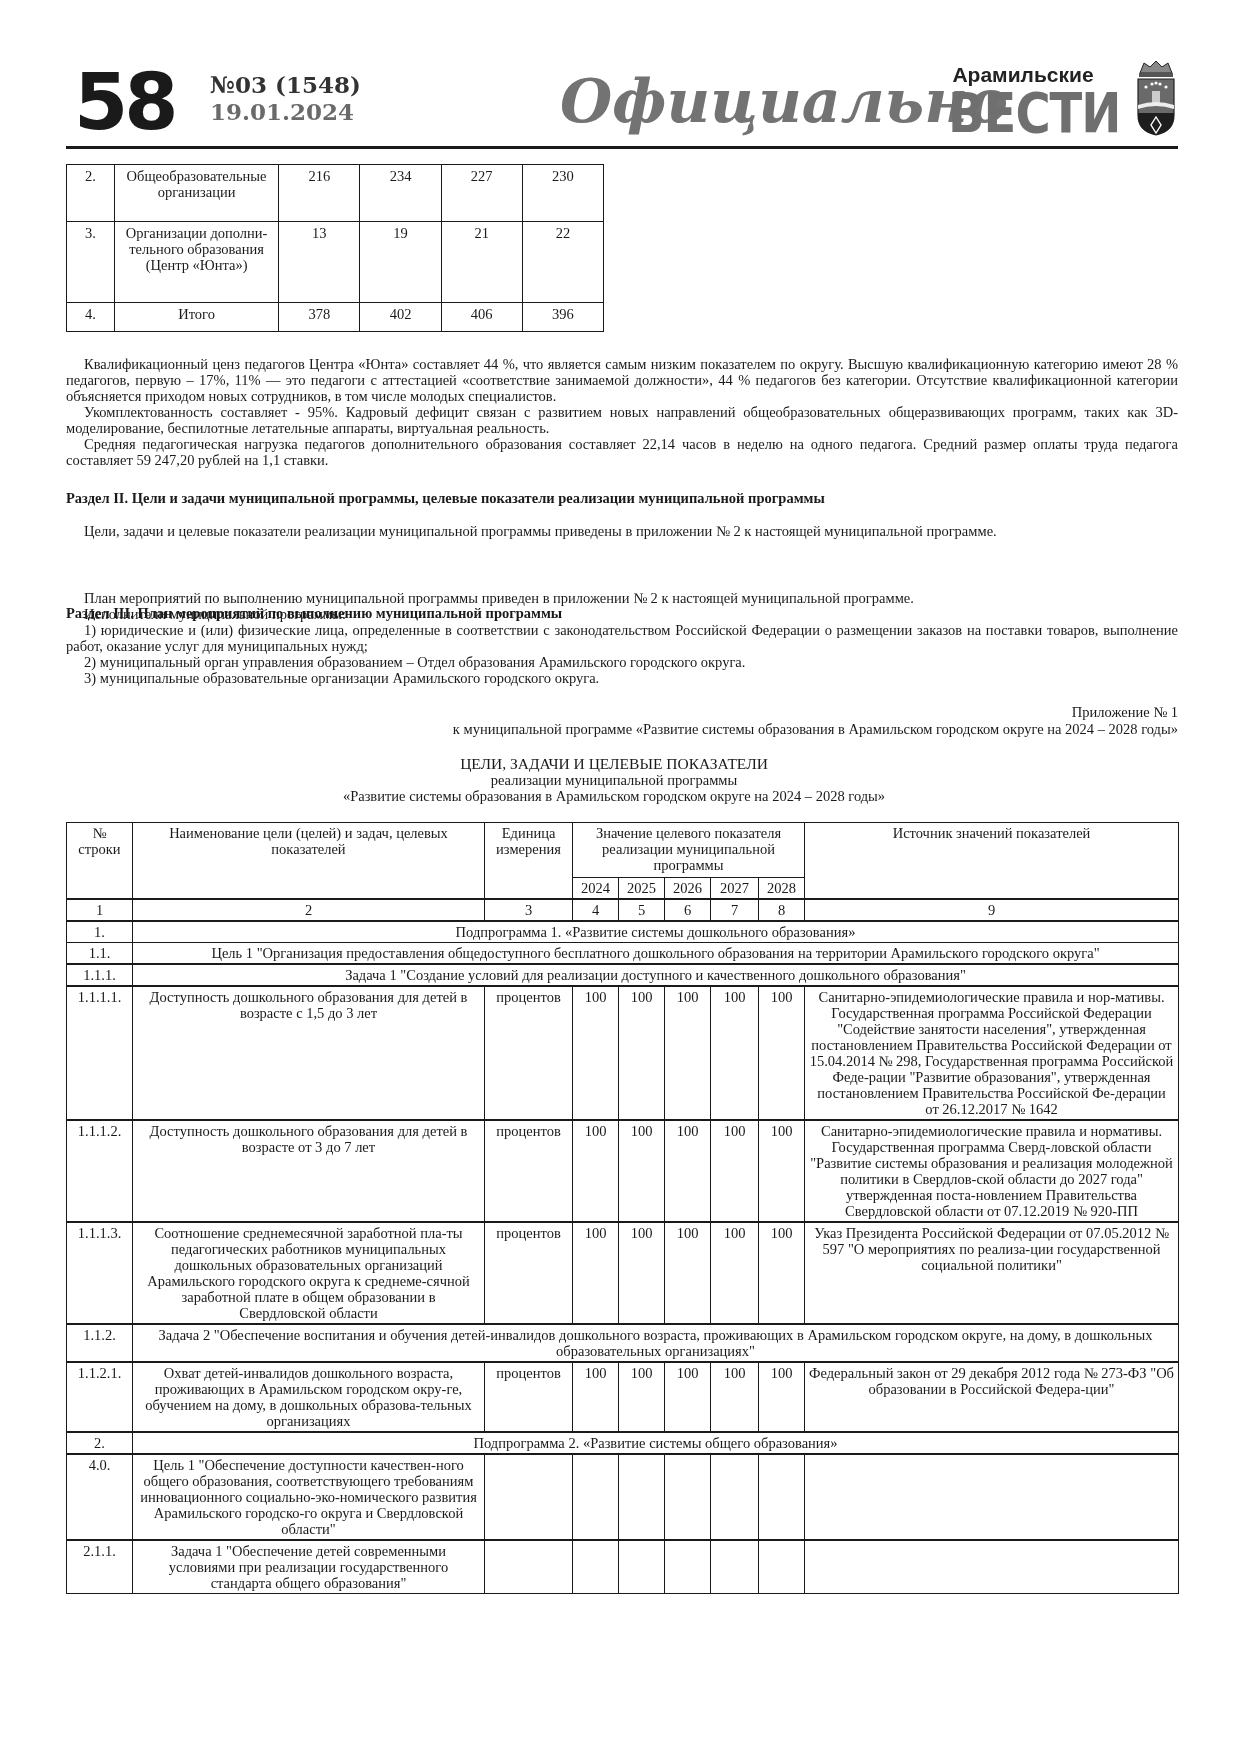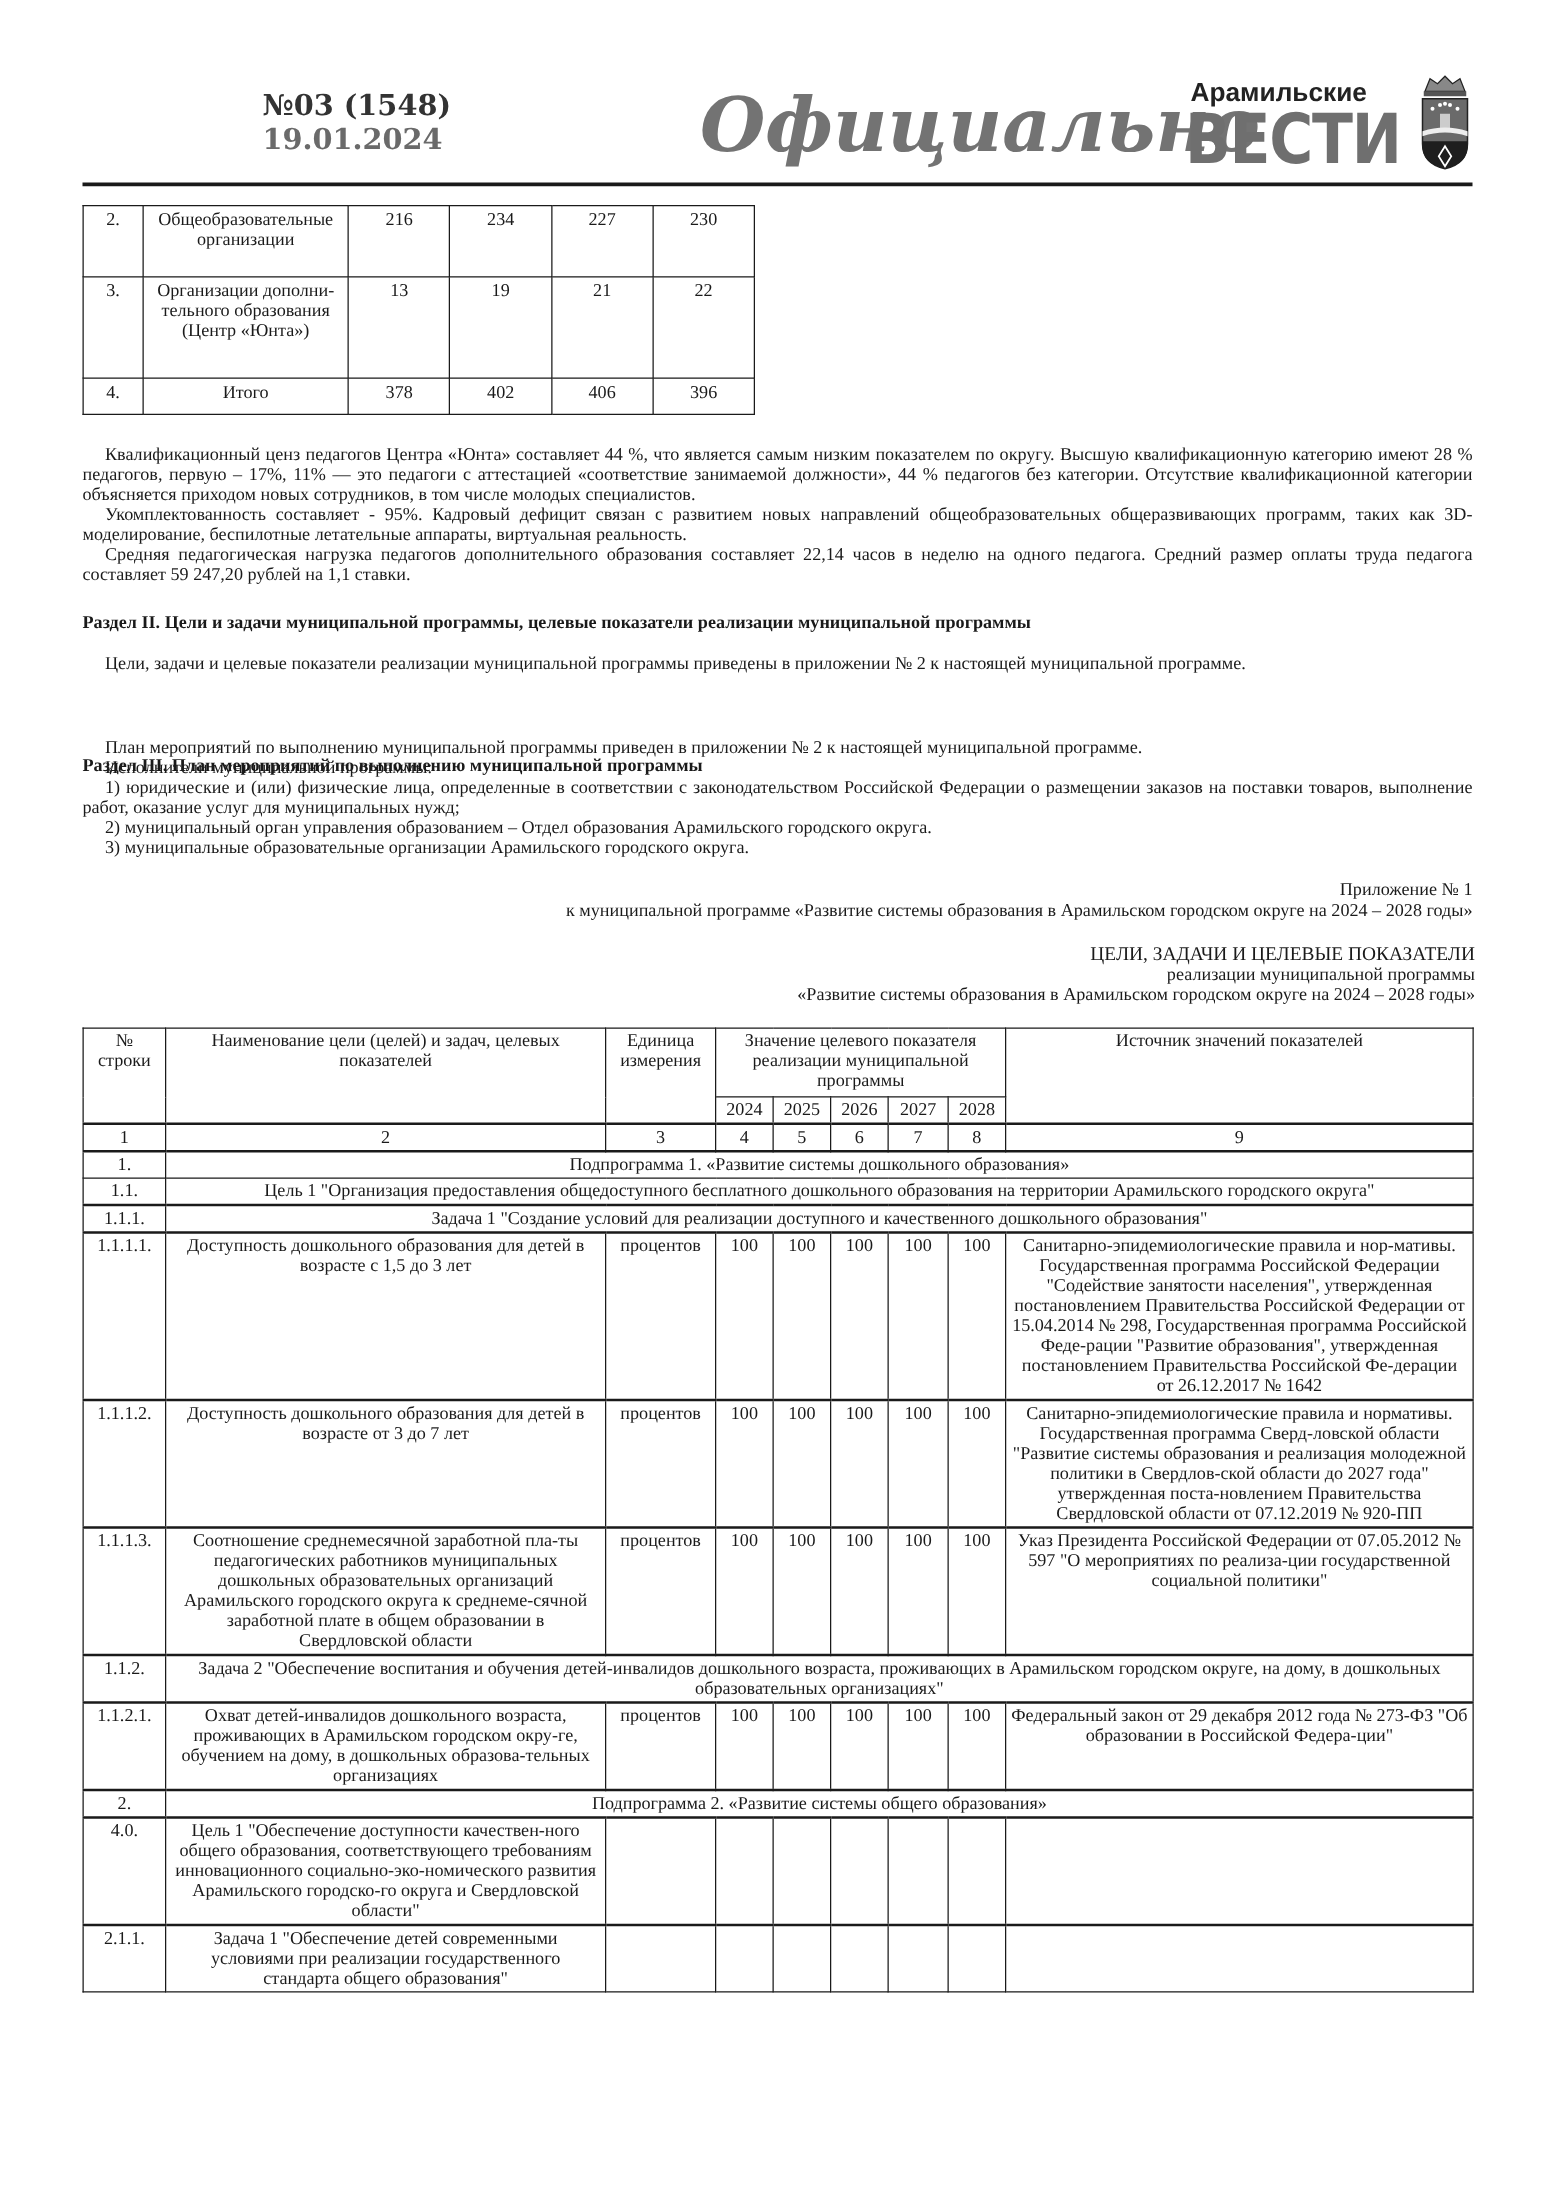--- a/index.html
+++ b/index.html
@@ -30,31 +30,32 @@
   .t1 { position: absolute; left: 66px; top: 164px; width: 538px; font-size: 14.5px; line-height: 16px; }
   .t1 td { padding: 3px 4px; }
   .t1 tr.r2 td { height: 50px; }
   .t1 tr.r3 td { height: 74px; }
   .t1 tr.r4 td { height: 22px; }
 
   .body-text { position: absolute; left: 66px; width: 1112px; font-size: 14.5px; line-height: 16px; text-align: justify; }
   .body-text p { margin: 0; text-indent: 18px; }
   .center-bold { position: absolute; left: 66px; width: 1112px; text-align: left; font-weight: bold; font-size: 14.5px; line-height: 16px; }
   .appendix { position: absolute; left: 66px; width: 1112px; text-align: right; font-size: 14.5px; line-height: 17px; }
-  .title-block { position: absolute; left: 68px; width: 1112px; text-align: right; font-size: 14.5px; line-height: 16px; }
+  .title-block { position: absolute; left: 58px; width: 1112px; text-align: center; font-size: 14.5px; line-height: 16px; }
   .title-block .caps { font-size: 15.5px; }
 
   .t2 { position: absolute; left: 66px; top: 822px; width: 1112px; font-size: 14.5px; line-height: 16px; table-layout: fixed; }
   .t2 td { padding: 2px 4px; }
   .t2 .thick-top td { border-top: 2.5px solid #1a1a1a; }
 </style>
 </head>
 <body>
 
 <div class="masthead">
+  <div class="page-num">58</div>
   <div class="issue">
     <div>№03 (1548)</div>
     <div class="date">19.01.2024</div>
   </div>
   <div class="section-title">Официально</div>
   <div class="brand">
     <div class="top">Арамильские</div>
     <div class="bottom">ВЕСТИ</div>
   </div>
   <svg class="coat" viewBox="0 0 44 78">

